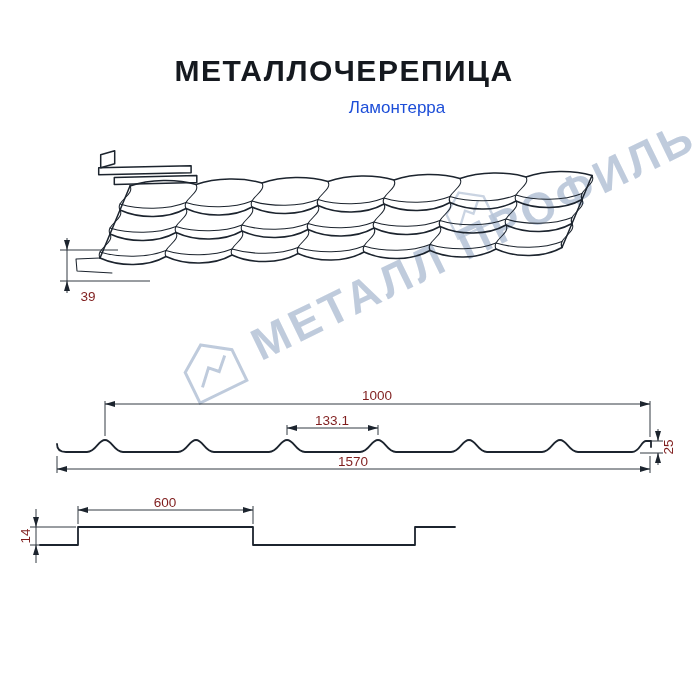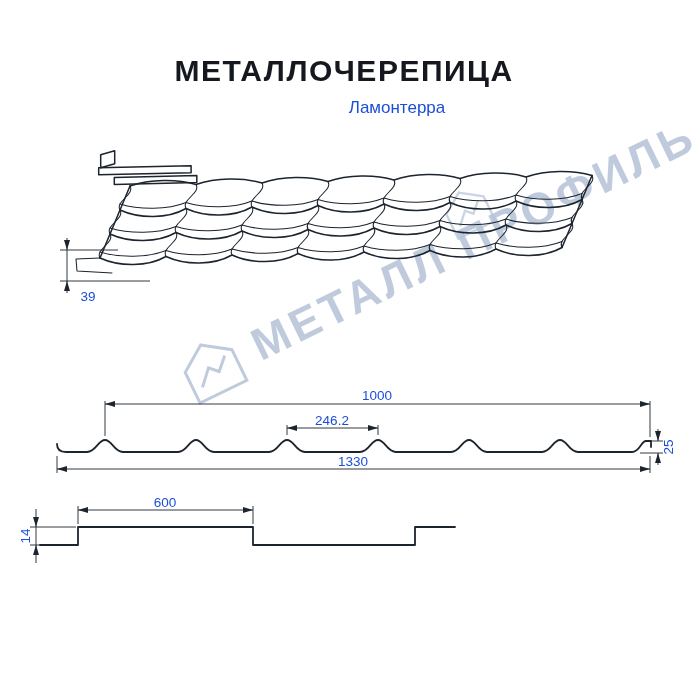--- a/index.html
+++ b/index.html
@@ -8,21 +8,21 @@
   .title{position:absolute;left:0;right:0;top:54px;text-align:center;
          font-size:30px;font-weight:bold;letter-spacing:1.5px;color:#15191f;
          padding-right:12px;z-index:3;}
   .subtitle{position:absolute;left:397px;top:98px;transform:translateX(-50%);
          font-size:17px;color:#1d4ed8;z-index:3;white-space:nowrap;}
   svg#draw{position:absolute;left:0;top:0;z-index:2;}
   .ln{fill:none;stroke:var(--line);stroke-width:1.5;stroke-linejoin:round;stroke-linecap:round;}
   .thin{stroke-width:1.05;}
   .prof{stroke-width:1.8;}
   .ext,.dim{fill:none;stroke:var(--line);stroke-width:0.9;}
-  .dimlabel{position:absolute;font-size:13.5px;color:#1d4ed8;z-index:4;
+  .dimlabel{position:absolute;font-size:13.5px;color:#7f1d1d;z-index:4;
          transform:translate(-50%,-50%);white-space:nowrap;}
   .dimlabel.rot{transform:translate(-50%,-50%) rotate(-90deg);}
   .watermark{position:absolute;left:186px;top:352px;display:flex;align-items:center;gap:18px;
          transform:rotate(-26deg);transform-origin:0 50%;z-index:1;opacity:.85;}
   .watermark .wm-text{font-size:45px;font-weight:bold;letter-spacing:4px;white-space:nowrap;}
   .watermark2{position:absolute;left:448px;top:198px;transform:rotate(-26deg);
          transform-origin:0 50%;z-index:1;opacity:.7;}
 </style>
 </head>
 <body>
@@ -98,18 +98,18 @@
       <line x1="78" y1="510" x2="253" y2="510" class="dim" marker-start="url(#arw)" marker-end="url(#arw)"></line>
       <line x1="30" y1="527" x2="76" y2="527" class="ext"></line>
       <line x1="30" y1="545" x2="40" y2="545" class="ext"></line>
       <line x1="36" y1="527" x2="36" y2="545" class="dim"></line>
       <line x1="36" y1="509" x2="36" y2="527" class="dim" marker-end="url(#arw)"></line>
       <line x1="36" y1="563" x2="36" y2="545" class="dim" marker-end="url(#arw)"></line>
     </svg>
 
   <span class="dimlabel" style="left:88px;top:296px">39</span>
   <span class="dimlabel" style="left:377px;top:395px">1000</span>
-  <span class="dimlabel" style="left:332px;top:420px">246.2</span>
+  <span class="dimlabel" style="left:332px;top:420px">133.1</span>
   <span class="dimlabel rot" style="left:668px;top:447px">25</span>
-  <span class="dimlabel" style="left:353px;top:461px">1330</span>
+  <span class="dimlabel" style="left:353px;top:461px">1570</span>
   <span class="dimlabel" style="left:165px;top:502px">600</span>
   <span class="dimlabel rot" style="left:25px;top:536px">14</span>
 </div>
 
 </body></html>

